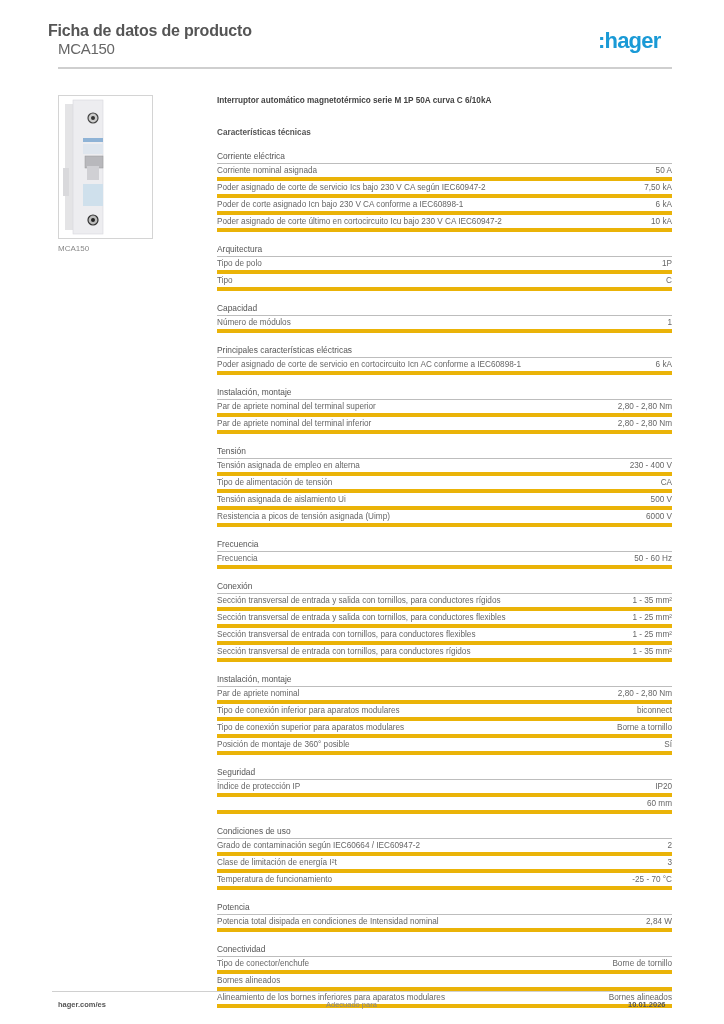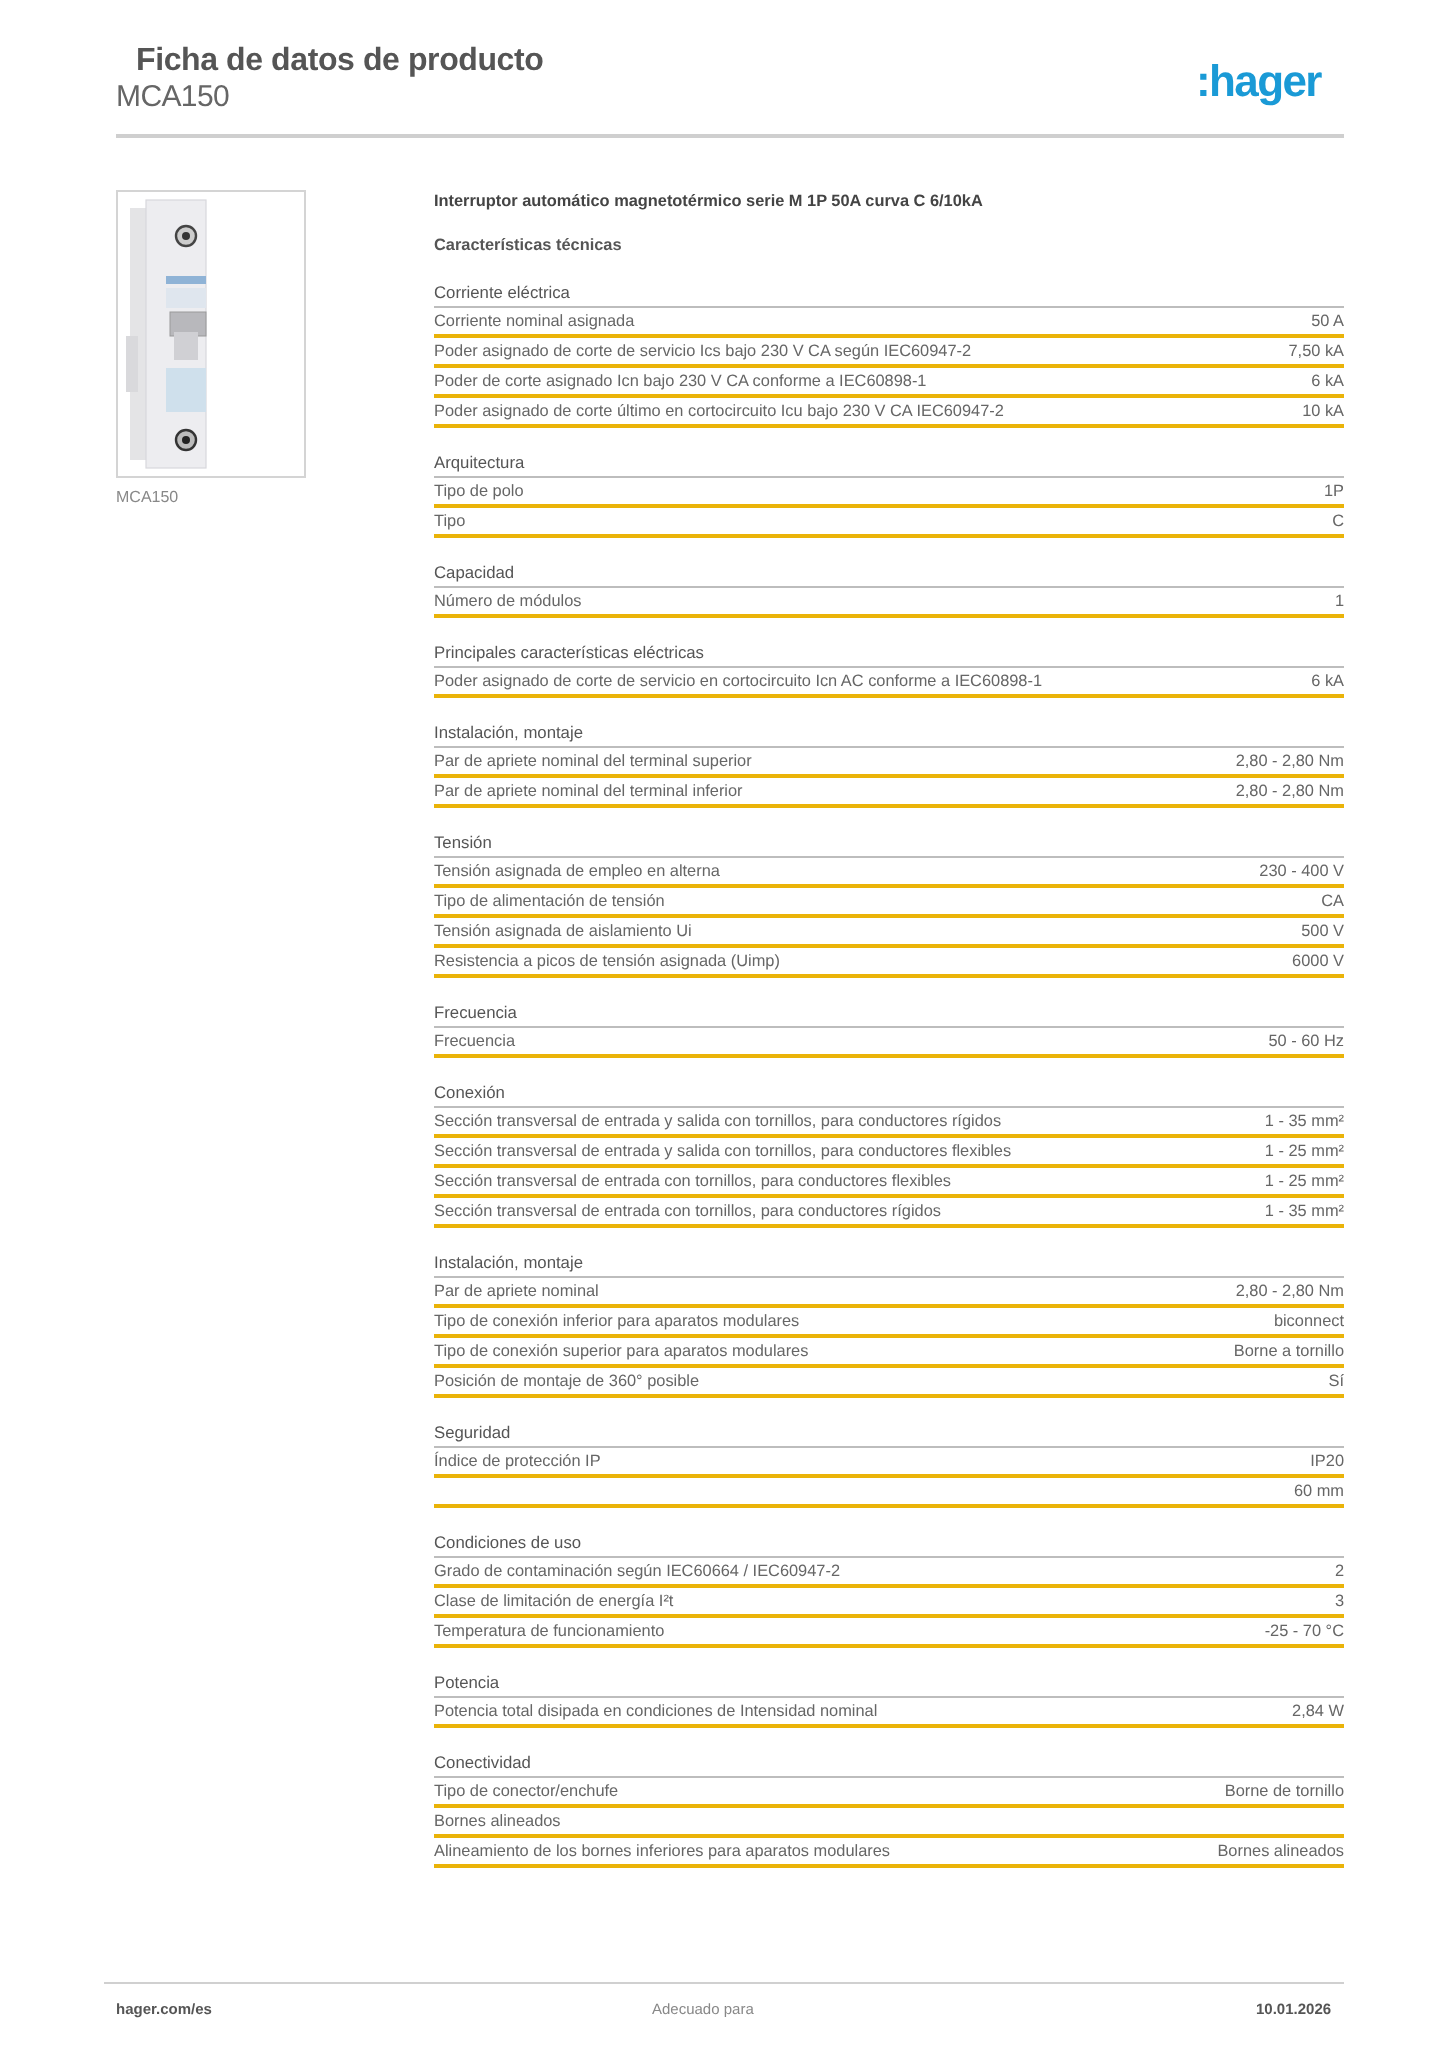--- a/index.html
+++ b/index.html
@@ -1,29 +1,29 @@
 <!DOCTYPE html>
 <html><head>
 <meta charset="utf-8">
 <style>
   html, body { margin: 0; padding: 0; background: #ffffff; }
   body { width: 724px; height: 1024px; position: relative; overflow: hidden;
          font-family: "Liberation Sans", sans-serif; color: #555; }
-  .hdr-title { position: absolute; left: 68px; top: 22px; font-size: 16px; font-weight: bold; color: #555; letter-spacing: -0.2px; }
+  .hdr-title { position: absolute; left: 48px; top: 22px; font-size: 16px; font-weight: bold; color: #555; letter-spacing: -0.2px; }
   .hdr-sub { position: absolute; left: 58px; top: 40px; font-size: 15px; color: #666; letter-spacing: -0.3px; }
   .logo { position: absolute; left: 598px; top: 28px; font-size: 22px; font-weight: bold; color: #1a9ad6; letter-spacing: -0.8px; }
   .hdr-rule { position: absolute; left: 58px; top: 67px; width: 614px; height: 2px; background: #cfcfcf; }
   .img-box { position: absolute; left: 58px; top: 95px; width: 93px; height: 142px; border: 1px solid #d4d4d4; background: #fff; }
   .img-caption { position: absolute; left: 58px; top: 244px; font-size: 8px; color: #888; }
   .main { position: absolute; left: 217px; top: 95px; width: 455px; }
   .prod-title { font-size: 8.2px; font-weight: bold; color: #444; height: 12px; line-height: 12px; }
-  .tech-title { font-size: 8.2px; font-weight: bold; color: #555; margin-top: 10px; height: 12px; line-height: 12px; }
+  .tech-title { font-size: 8.2px; font-weight: bold; color: #555; margin-top: 20px; height: 12px; line-height: 12px; }
   .section { margin-top: 11px; }
   .sec-title { font-size: 8.4px; font-weight: normal; color: #555; height: 13px; line-height: 13px; border-bottom: 1.5px solid #bdbdbd; }
-  .row { display: flex; justify-content: space-between; font-size: 8.2px; color: #666; height: 13px; line-height: 13px; border-bottom: 2px solid #eab308; gap: 28px; }
+  .row { display: flex; justify-content: space-between; font-size: 8.2px; color: #666; height: 13px; line-height: 13px; border-bottom: 4px solid #eab308; gap: 28px; }
   .row .v { text-align: center; white-space: nowrap; }
   .footer-rule { position: absolute; left: 52px; top: 991px; width: 620px; height: 1px; background: #d0d0d0; }
   .f-left { position: absolute; left: 58px; top: 1000px; font-size: 7.5px; font-weight: bold; color: #555; }
   .f-mid { position: absolute; left: 326px; top: 1000px; font-size: 7.5px; color: #888; }
   .f-right { position: absolute; left: 628px; top: 1000px; font-size: 7.5px; font-weight: bold; color: #555; }
 </style>
 </head>
 <body>
 
 <div>

